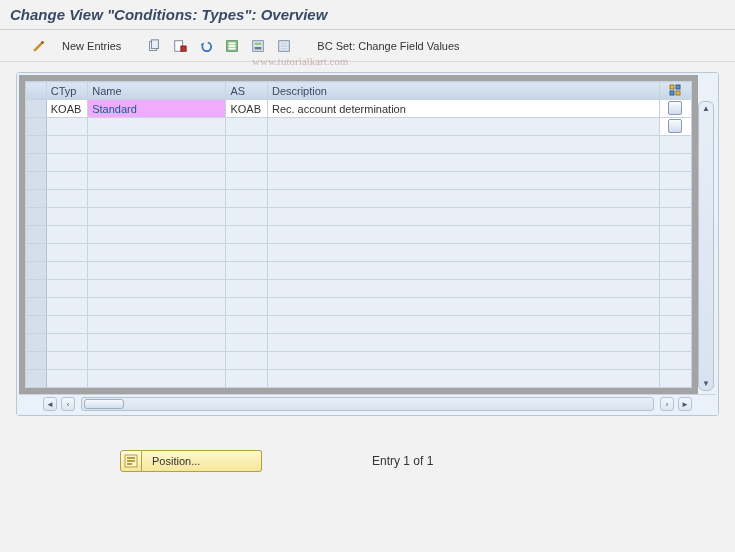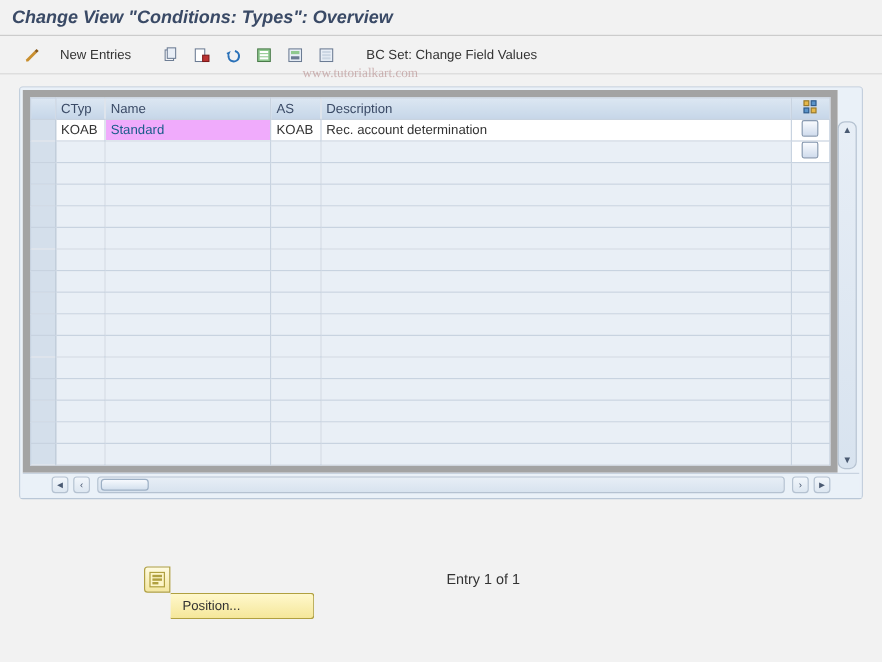--- a/index.html
+++ b/index.html
@@ -17,21 +17,21 @@
     height: 30px;
     padding: 6px 10px;
     font-size: 15px;
     font-weight: bold;
     font-style: italic;
     color: #3a4a66;
     border-bottom: 1px solid #ccc;
   }
   .toolbar {
     height: 32px;
-    padding: 4px 16px;
+    padding: 4px 28px;
     display: flex;
     align-items: center;
     gap: 4px;
     border-bottom: 1px solid #d9d9d9;
   }
   .toolbar .btn {
     display: inline-flex;
     align-items: center;
     justify-content: center;
     min-width: 22px;
@@ -146,21 +146,21 @@
     width:22px; height:22px;
     border:1px solid #b0a040; border-radius:3px 0 0 3px;
     background: linear-gradient(#fffbe0,#f4e7a0);
     display:flex; align-items:center; justify-content:center;
   }
   .position-btn {
     height:22px; min-width:120px;
     border:1px solid #b0a040; border-left:none; border-radius:0 3px 3px 0;
     background: linear-gradient(#fff8cc,#f5e79a);
     display:flex; align-items:center; padding:0 10px;
-    color:#333; cursor:pointer;margin-top:44px;
+    color:#333; cursor:pointer;
   }
   .entry-label { color:#333; font-size:12px; }
   .ind-btn {
     width:14px; height:14px; display:inline-block;
     border:1px solid #8a9bb1;
     background: linear-gradient(#f9fbfe,#d0dced);
     border-radius:2px;
   }
   .watermark {
     position:absolute; top:55px; left:252px;

